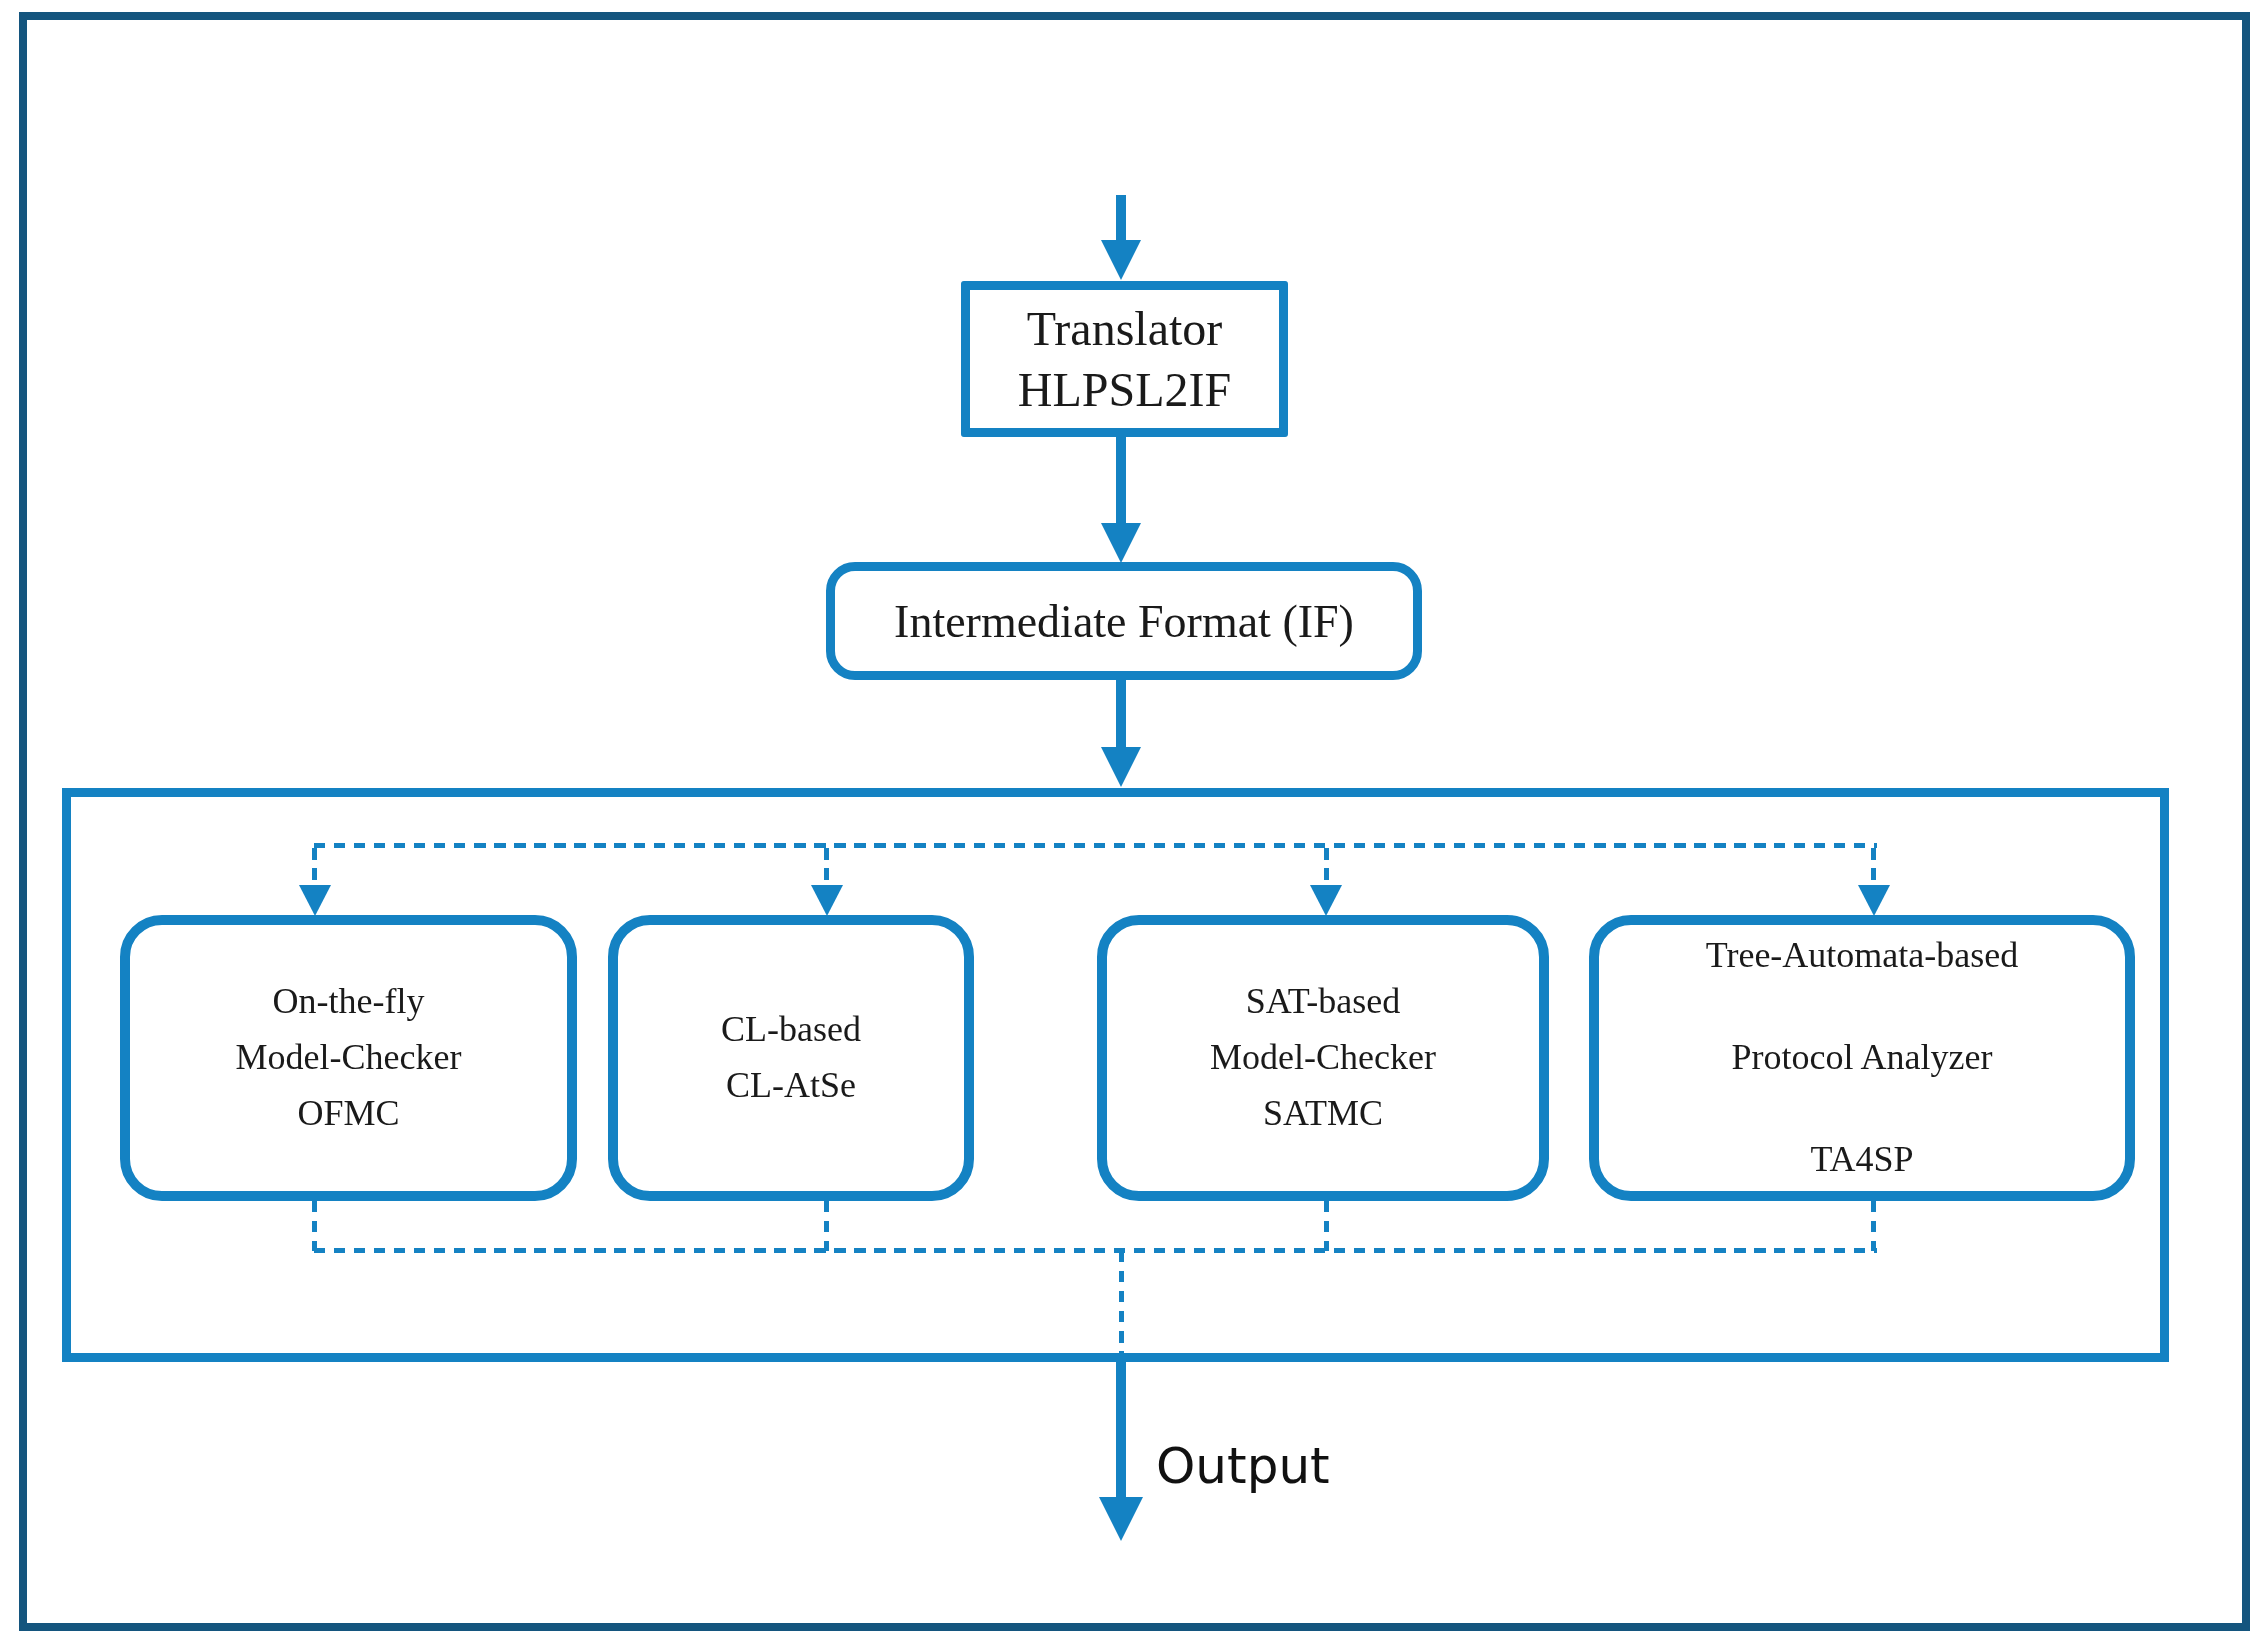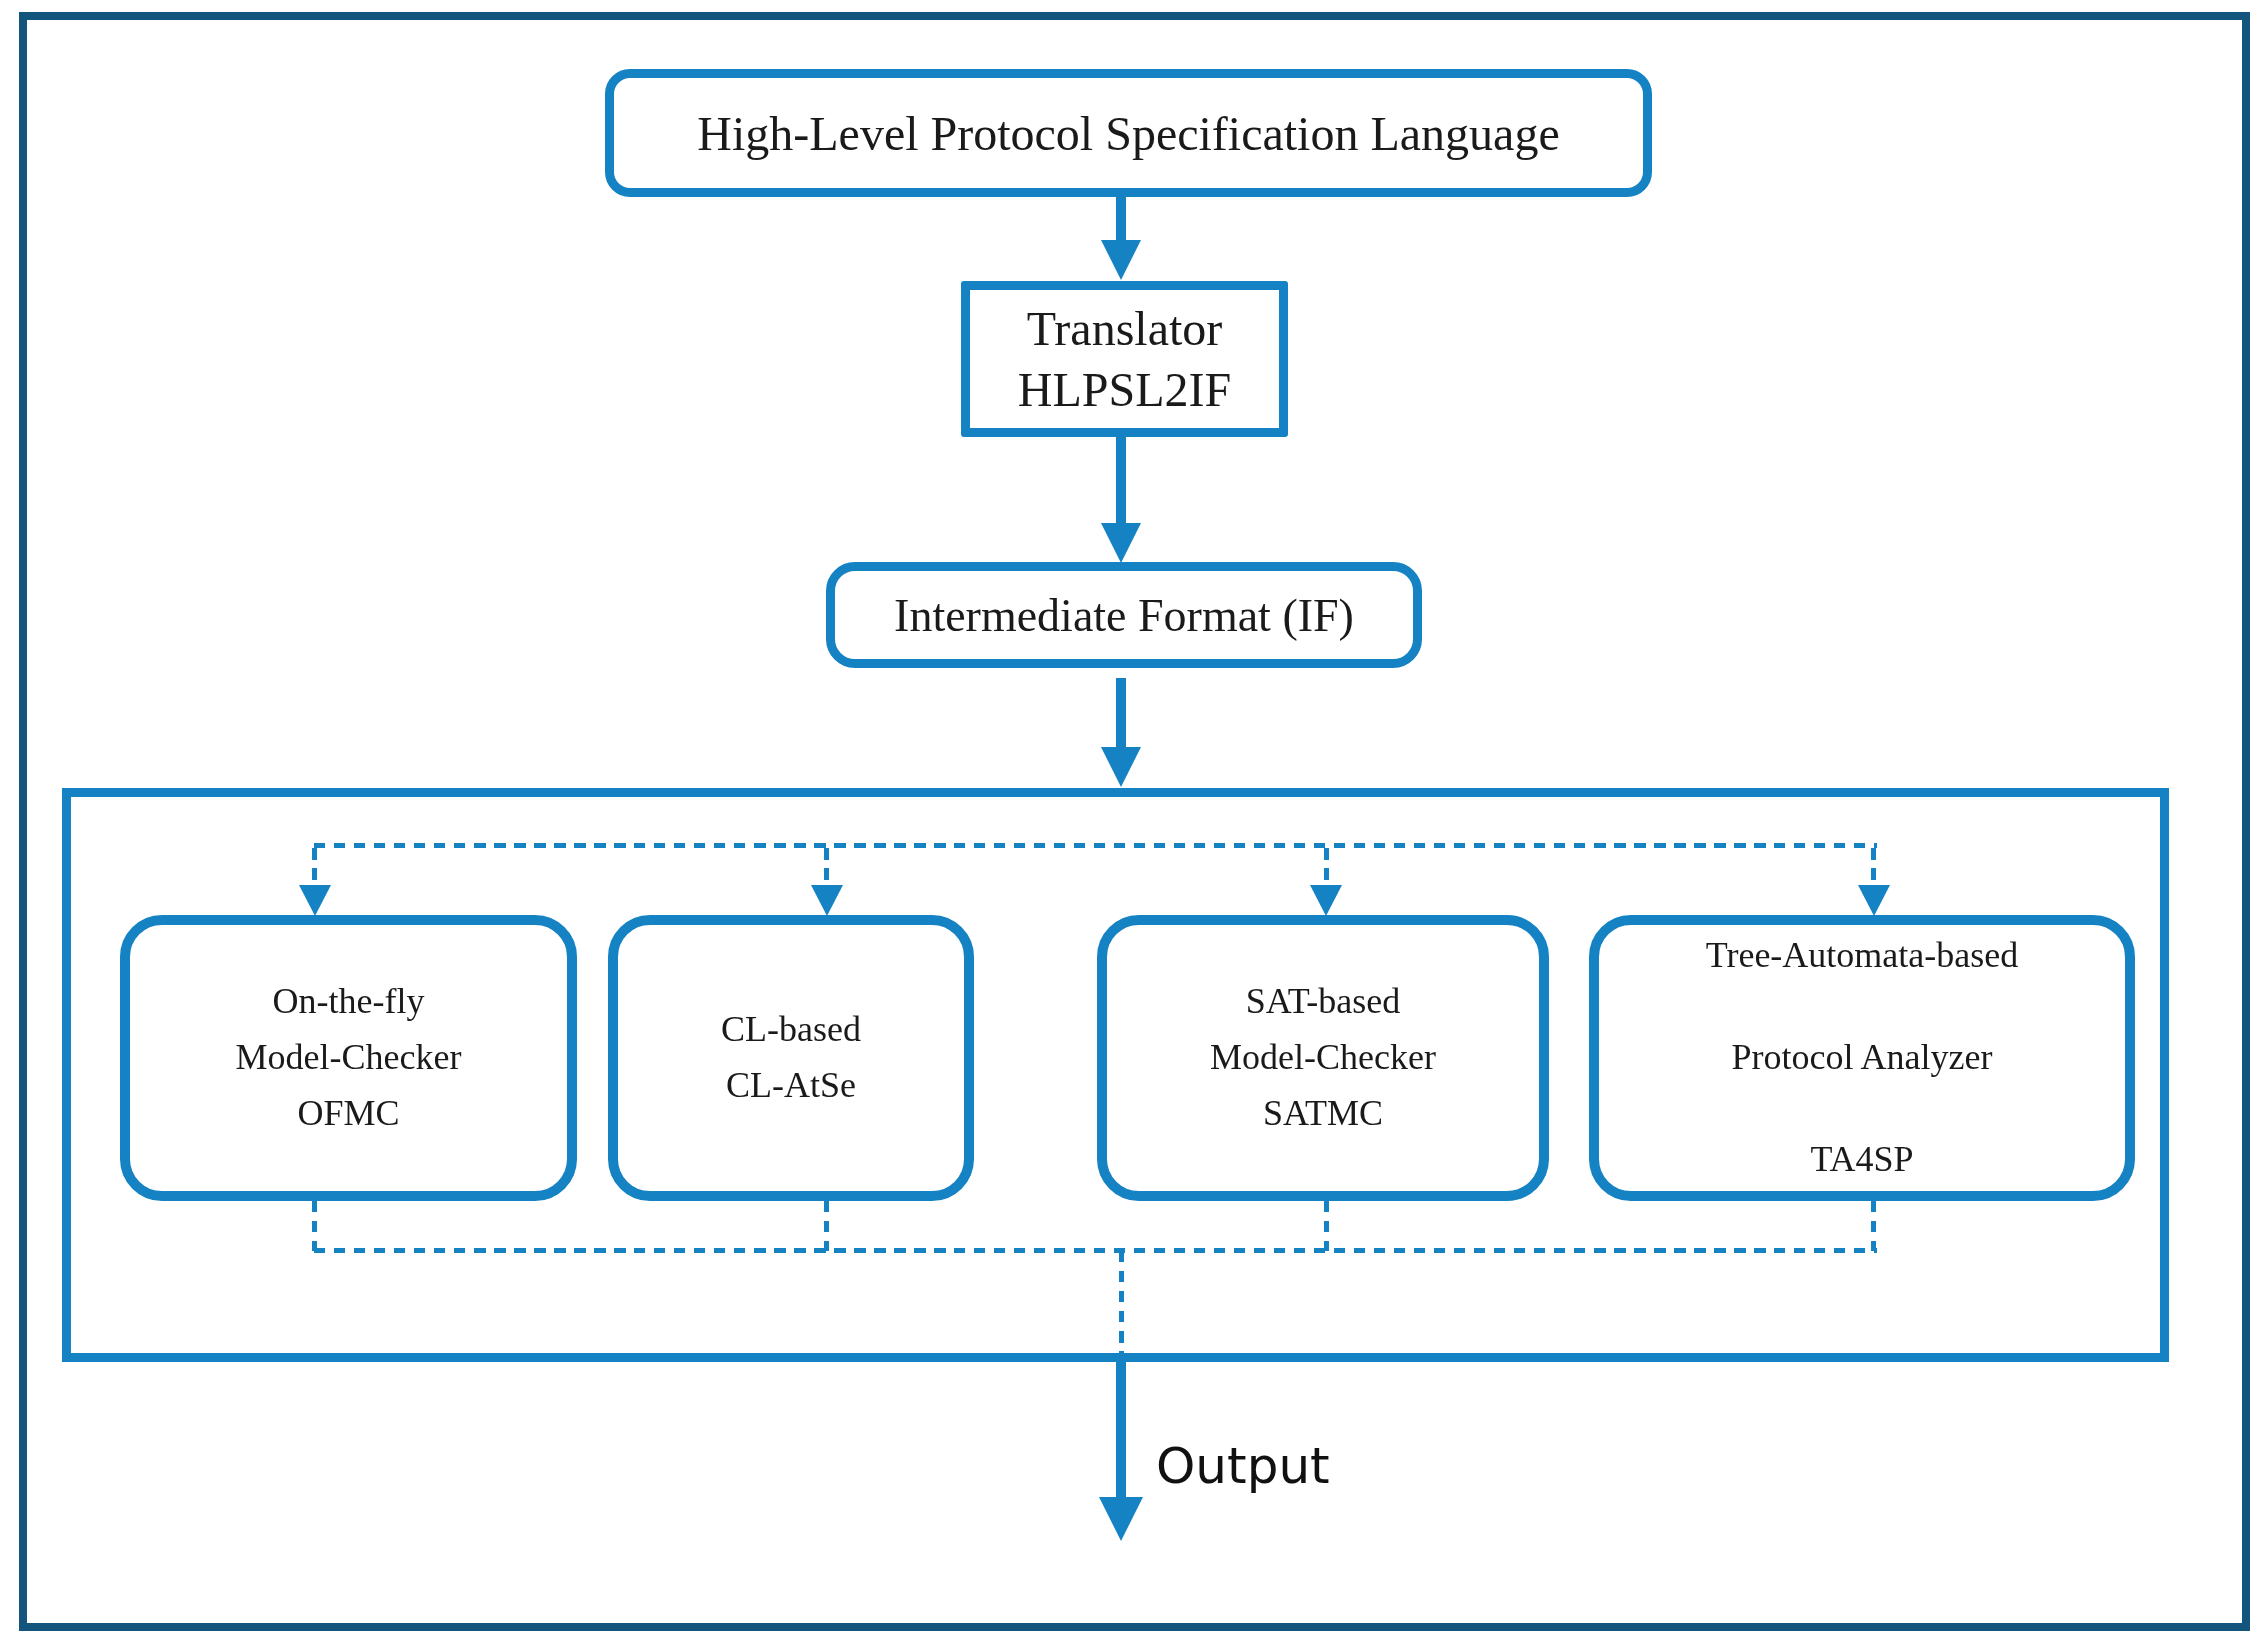--- a/index.html
+++ b/index.html
@@ -28,21 +28,21 @@
     position:absolute;
     border:9.6px solid var(--accent);
     background:#ffffff;
     display:flex;flex-direction:column;
     align-items:center;justify-content:center;
     text-align:center;
     color:var(--ink);
   }
   .hlpsl-box{left:605px;top:69px;width:1047px;height:128px;border-radius:25px;font-size:48px;}
   .translator-box{left:961px;top:281px;width:327px;height:156px;border-radius:2.9px;font-size:48px;line-height:1.28;}
-  .if-box{left:826px;top:562px;width:596px;height:106px;border-radius:29px;font-size:46px;}
+  .if-box{left:826px;top:562px;width:596px;height:118px;border-radius:29px;font-size:46px;}
   .backends-container{
     position:absolute;left:62px;top:788px;width:2107px;height:574px;
     border:9.6px solid var(--accent);background:transparent;
   }
   .tool{top:915px;height:286px;border-radius:42px;border-width:10.6px;font-size:36px;line-height:1.55;}
   .tool-1{left:120px;width:457px;}
   .tool-2{left:608px;width:366px;}
   .tool-3{left:1097px;width:452px;}
   .tool-4{left:1589px;width:546px;gap:46px;}
 
@@ -93,23 +93,20 @@
     font-size:50px;color:#111111;
   }
 </style>
 </head>
 <body>
 
 <div class="canvas">
 
   <div class="outer-frame"></div>
 
-  <div class="node hlpsl-box">
-    <span>High-Level Protocol Specification Language</span>
-  </div>
 
   <div class="shaft shaft-1"></div>
   <div class="head head-1"></div>
 
   <div class="node translator-box">
     <span>Translator</span>
     <span>HLPSL2IF</span>
   </div>
 
   <div class="shaft shaft-2"></div>

